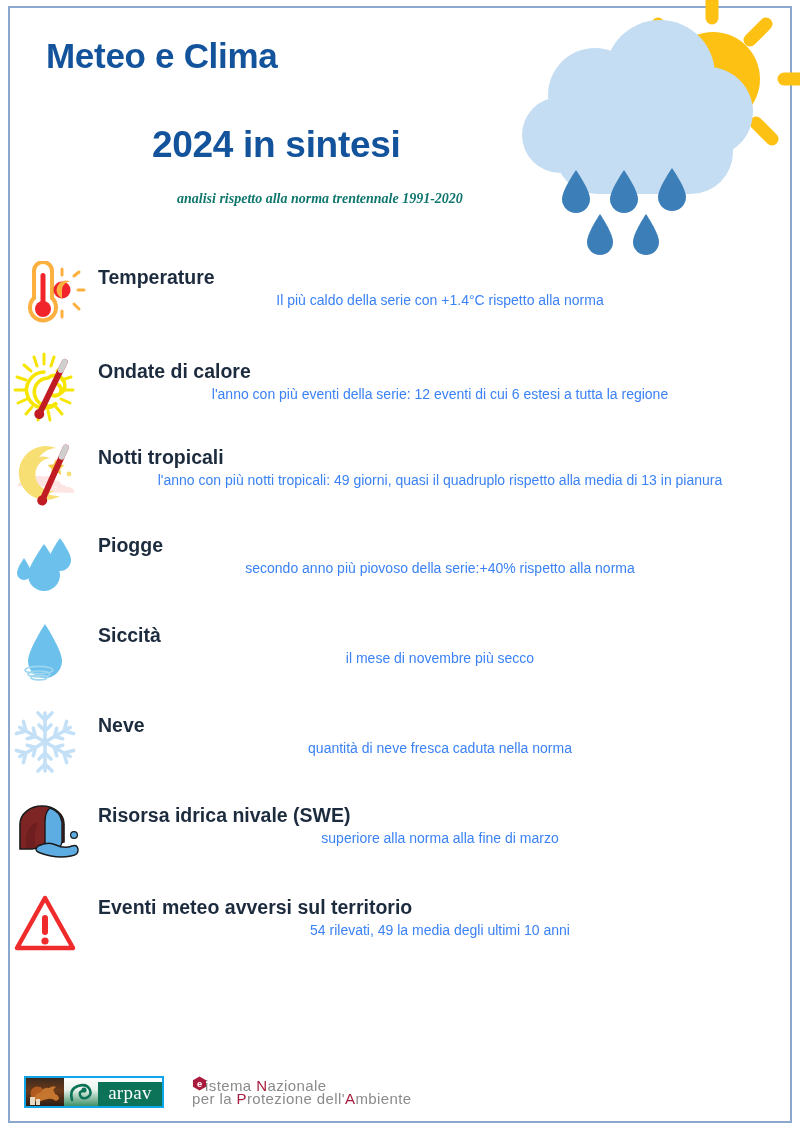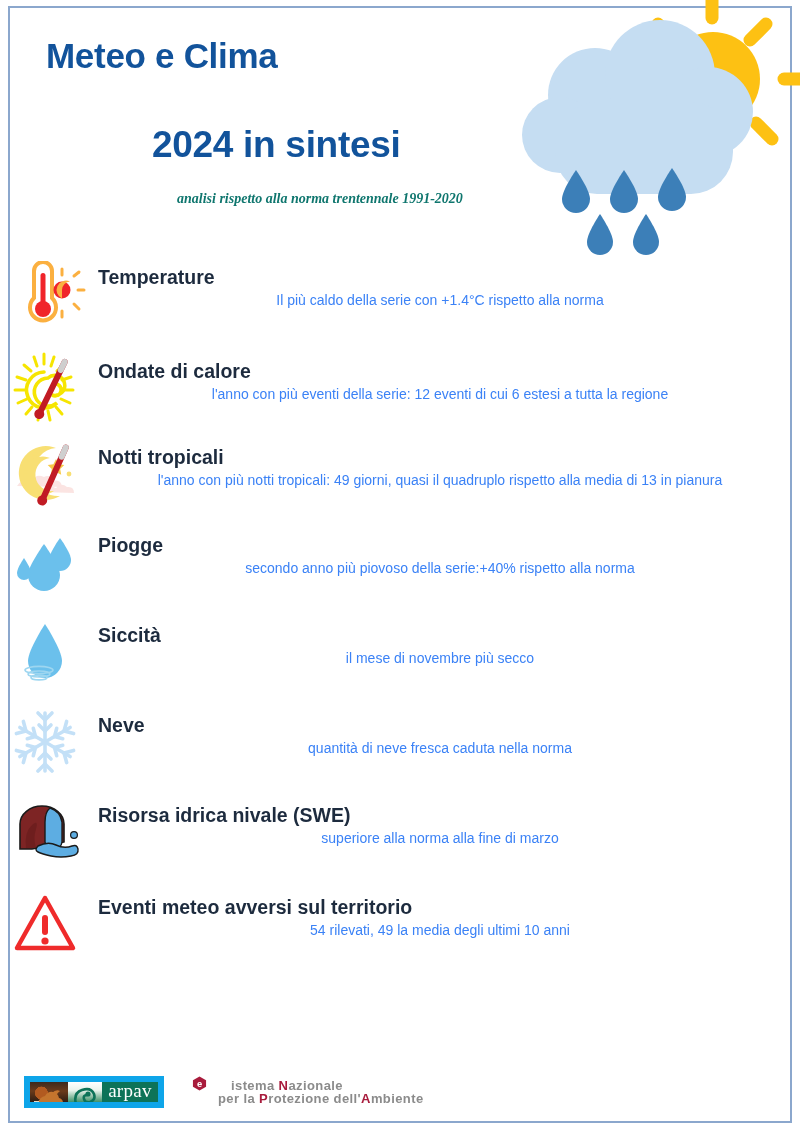--- a/index.html
+++ b/index.html
@@ -138,23 +138,24 @@
     height: 48px;
     display: flex;
     align-items: center;
     padding-left: 24px;
     box-sizing: border-box;
   }
   .logo-arpav {
     display: flex;
     width: 140px;
     height: 32px;
-    border: 6px solid #0ea5e9;
+    border: 2px solid #0ea5e9;
     box-sizing: border-box;
     overflow: hidden;
+    align-items: flex-end;
   }
   .arpav-lion {
     width: 38px;
     height: 100%;
     background:
       radial-gradient(circle at 30% 55%, #b25a20 0 22%, rgba(0,0,0,0) 23%),
       linear-gradient(180deg, #3c2a1e 0%, #6b3a1a 45%, #2e1e14 100%);
     position: relative;
   }
   .arpav-lion .lionshape {
@@ -189,27 +190,26 @@
     align-items: center;
   }
   .snpa-hex {
     position: absolute;
     left: 0;
     top: 1px;
     width: 15px;
     height: 15px;
   }
   .snpa-lines {
-    font-size: 13px;
+    font-size: 15px;
     line-height: 13px;
     letter-spacing: 0.4px;
     color: #8b8b8b;
-    font-weight: bold;
+    font-weight: normal;
     padding-left: 0px;
-    margin-left: 26px;
   }
   .snpa-lines .l1 { padding-left: 13px; }
   .snpa-red { color: #a81b3c; }
 </style>
 </head>
 <body>
 
 <div class="page">
 
   <div class="page-frame"></div>

